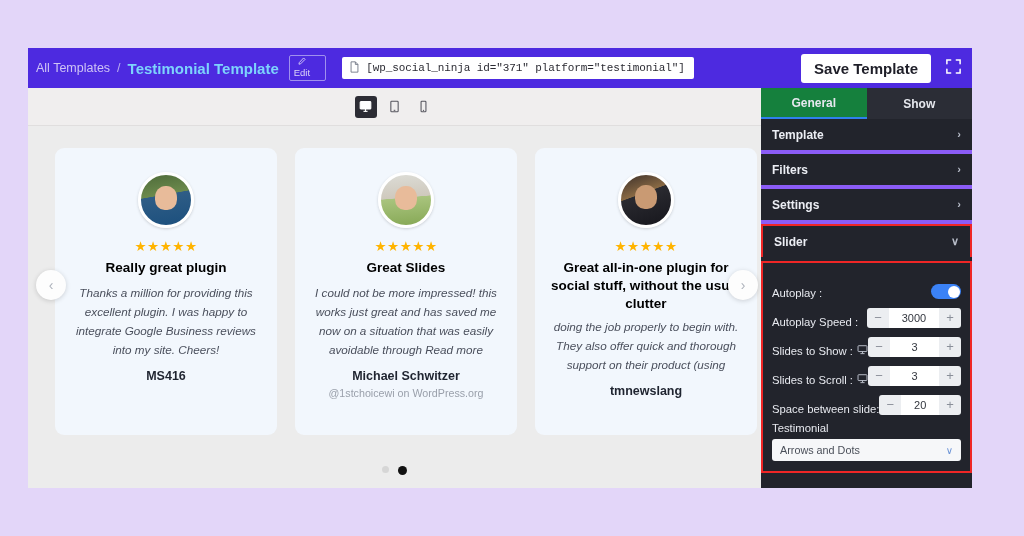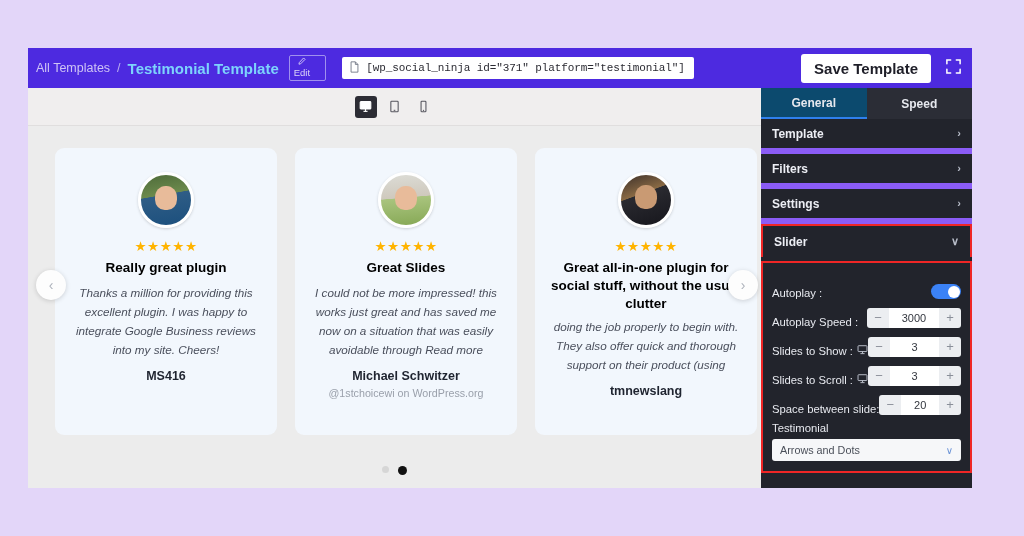--- a/index.html
+++ b/index.html
@@ -189,29 +189,29 @@
   }
   .tabs { display: flex; height: 31px; }
   .tab {
     flex: 1;
     display: flex; align-items: center; justify-content: center;
     font-size: 12px; font-weight: bold; color: #e6e8ee;
     cursor: pointer;
     background: #2b2d36;
   }
   .tab.active {
-    background: #0c4a6e;
+    background: #15803d;
     border-bottom: 2px solid #2f80ed;
   }
   .acc-item {
     height: 35px;
     display: flex; align-items: center; justify-content: space-between;
     padding: 0 11px;
     font-size: 12px; font-weight: bold; color: #eceef4;
-    border-bottom: 6px solid #8b5cf6;
+    border-bottom: 4px solid #8b5cf6;
     cursor: pointer;
   }
   .chev { color: #b7bcc8; font-size: 11px; line-height: 1; }
 
   .hl-box { border: 2px solid #ef2626; }
   .slider-row { border-bottom: none; height: 33px; }
 
   .settings-box {
     margin-top: 4px;
     padding: 7px 9px 10px;
@@ -370,21 +370,21 @@
           <div class="dot"></div>
           <div class="dot active"></div>
         </div>
       </div>
     </div>
 
     <div class="panel">
 
       <div class="tabs">
         <div class="tab active">General</div>
-        <div class="tab">Speed</div>
+        <div class="tab">Show</div>
       </div>
 
       <div class="acc-item">
         <span>Template</span>
         <span class="chev">›</span>
       </div>
       <div class="acc-item">
         <span>Filters</span>
         <span class="chev">›</span>
       </div>

